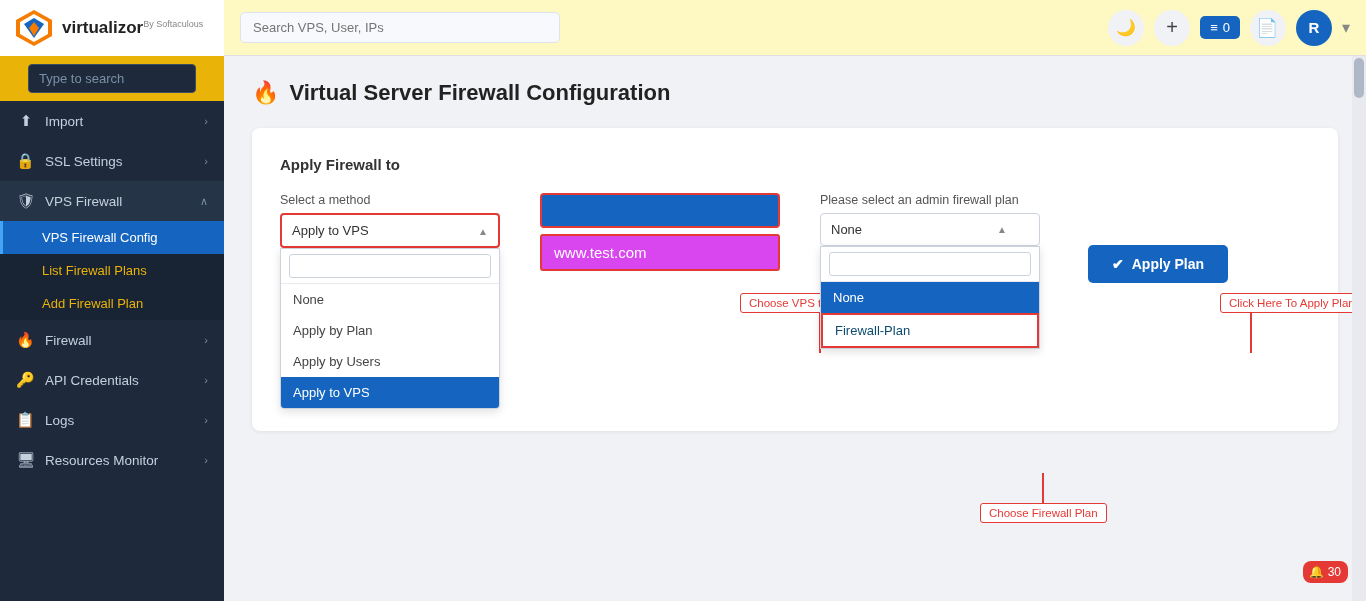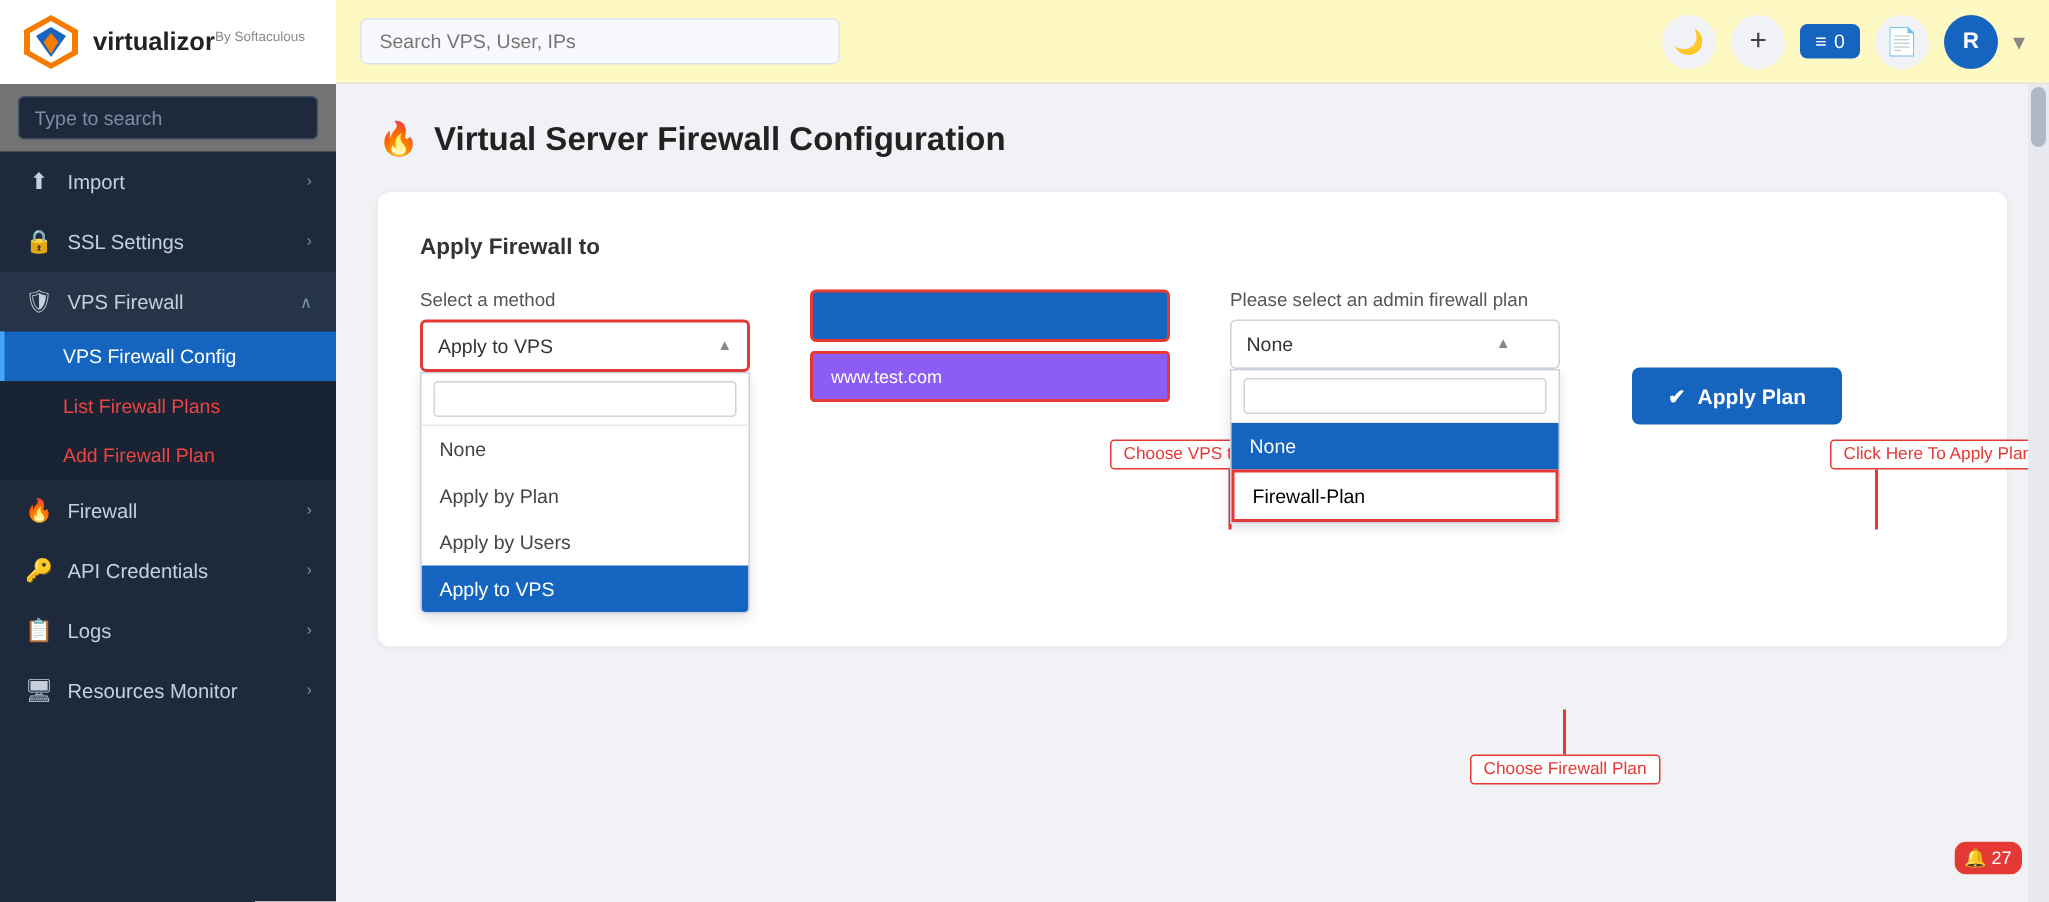--- a/index.html
+++ b/index.html
@@ -35,22 +35,22 @@
       font-size: 17px;
       font-weight: 700;
       color: #222;
       line-height: 1.1;
     }
     .logo-sub {
       font-size: 9px;
       color: #888;
     }
     .sidebar-search {
-      padding: 8px 12px;
-      background: #737373;
+      padding: 8px 28px;
+      background: #eab308;
     }
     .sidebar-search input {
       width: 100%;
       background: #1e2a3b;
       border: 1px solid #3a4d63;
       border-radius: 4px;
       color: #aab;
       padding: 6px 10px;
       font-size: 13px;
       outline: none;
@@ -68,21 +68,21 @@
       transition: background 0.15s;
     }
     .sidebar-item.active { background: #253447; }
     .sidebar-item-left { display: flex; align-items: center; gap: 9px; }
     .sidebar-item-icon { font-size: 15px; width: 20px; text-align: center; }
     .chevron { font-size: 11px; color: #7a8fa6; }
 
     .sidebar-submenu { background: #182333; }
     .sidebar-subitem {
       padding: 9px 16px 9px 42px;
-      color: #ef4444;
+      color: #eab308;
       font-size: 13px;
       cursor: pointer;
     }
     .sidebar-subitem.active-sub { background: #1565c0; color: #fff; border-left: 3px solid #42a5f5; padding-left: 39px; }
 
     
     .main-area {
       flex: 1;
       display: flex;
       flex-direction: column;
@@ -326,21 +326,21 @@
       width: 100%;
       border: 1px solid #ccd3de;
       border-radius: 3px;
       padding: 4px 8px;
       font-size: 12px;
       outline: none;
     }
     .fw-option {
       padding: 8px 12px;
       font-size: 13px;
-      color: #000000;
+      color: #0c4a6e;
       cursor: pointer;
     }
     .fw-option.selected { background: #1565c0; color: #fff; }
 
     
     .apply-btn {
       background: #1565c0;
       color: #fff;
       border: none;
       border-radius: 5px;
@@ -556,21 +556,21 @@
                 <div class="dropdown-option selected">Apply to VPS</div>
               </div>
             </div>
           </div>
 
           <div class="form-col" style="margin-left:8px;">
             <div class="vps-input-wrap">
               <input type="text" class="vps-input red-box" style="background: rgb(21, 101, 192); color: rgb(255, 255, 255); font-size: 13px; width: 240px;" value="">
             </div>
 
-            <div style="background:#8b5cf6;color:#fff;padding:8px 12px;font-size:12px;border-radius:3px;width:240px;border:2px solid #e53935;">www.test.com</div>
+            <div style="background:#d946ef;color:#fff;padding:8px 12px;font-size:15px;border-radius:3px;width:240px;border:2px solid #e53935;">www.test.com</div>
           </div>
 
           <div class="form-col" style="margin-left:8px;">
             <span class="form-label">Please select an admin firewall plan</span>
             <div class="fw-dropdown-wrap">
               <div class="fw-select-trigger" style="border:1px solid #ccd3de;">
                 <span>None</span>
                 <span style="font-size:10px;color:#888;">▲</span>
               </div>
               <div class="fw-dropdown-menu">
@@ -611,14 +611,14 @@
     </div>
   </div>
 </div>
 
 <div class="scrollbar-right">
   <div class="scrollbar-thumb"></div>
 </div>
 
 <div class="notif-bell">
   <span>🔔</span>
-  <span>27</span>
+  <span>30</span>
 </div>
 
 </body></html>

